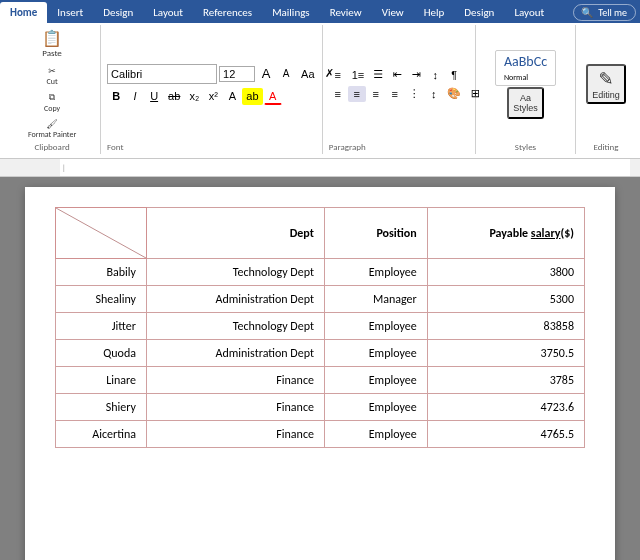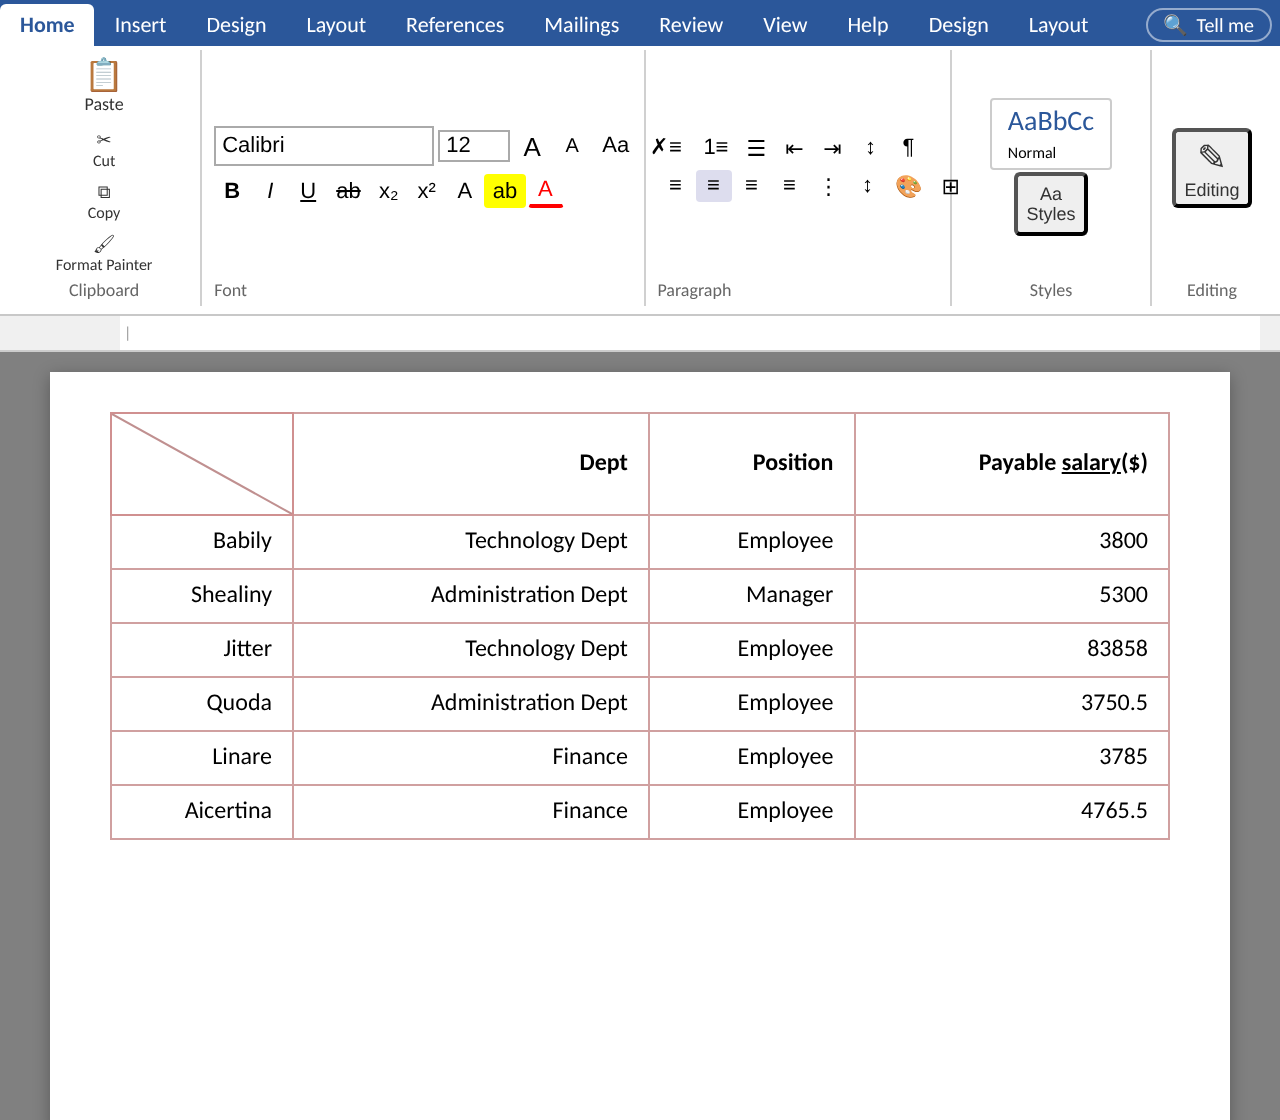--- a/index.html
+++ b/index.html
@@ -366,20 +366,26 @@
       <td>Employee</td>
       <td>3750.5</td>
     </tr>
           <tr>
       <td>Linare</td>
       <td>Finance</td>
       <td>Employee</td>
       <td>3785</td>
     </tr>
           <tr>
+      <td>Shiery</td>
+      <td>Finance</td>
+      <td>Employee</td>
+      <td>4723.6</td>
+    </tr>
+          <tr>
       <td>Aicertina</td>
       <td>Finance</td>
       <td>Employee</td>
       <td>4765.5</td>
     </tr>
         </tbody>
     </table>
   </div>
 </div>
 

